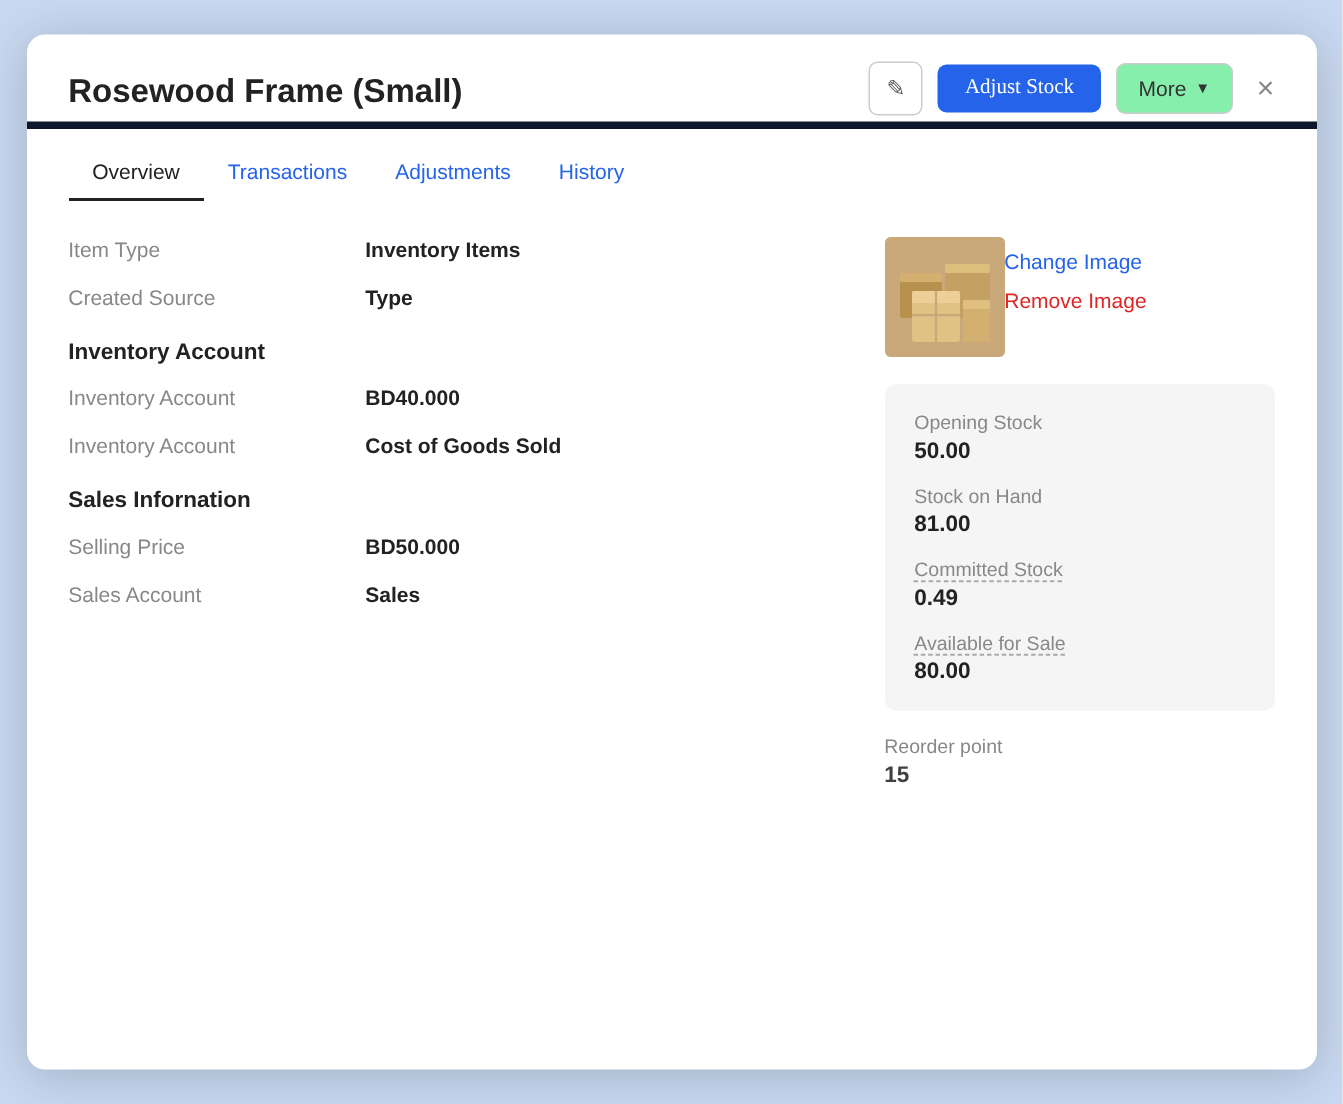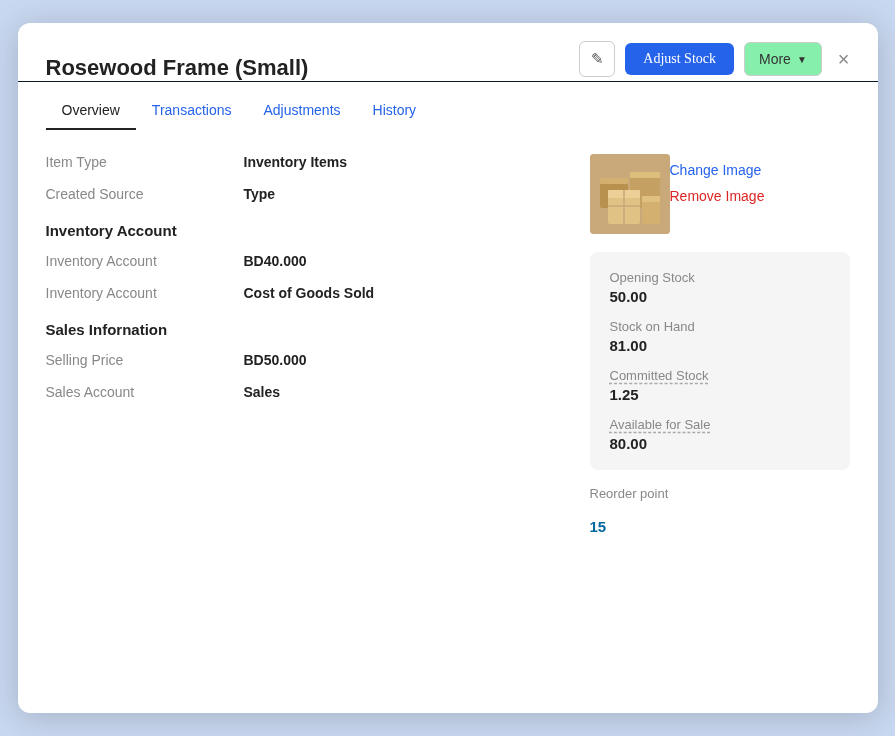--- a/index.html
+++ b/index.html
@@ -15,23 +15,23 @@
       background: #fff;
       border-radius: 12px;
       width: 860px;
       min-height: 690px;
       box-shadow: 0 4px 32px rgba(0,0,0,0.18);
       overflow: hidden;
       position: relative;
     }
     .modal-header {
       display: flex;
-      align-items: flex-end;
+      align-items: center;
       padding: 18px 28px 0 28px;
-      border-bottom: 1px solid #0f172a;
+      border-bottom: 5px solid #0f172a;
     }
     .modal-title {
       font-size: 22px;
       font-weight: 600;
       color: #222;
       flex: 1;
     }
     .header-actions {
       display: flex;
       align-items: center;
@@ -196,26 +196,26 @@
       font-size: 15px;
       font-weight: 700;
       color: #222;
     }
     .reorder-section {
       margin-top: 8px;
     }
     .reorder-label {
       font-size: 13px;
       color: #888;
-      margin-bottom: 17px;
+      margin-bottom: 3px;
     }
     .reorder-value {
       font-size: 15px;
       font-weight: 700;
-      color: #0369a1;
+      color: #404040;
     }
     .chevron {
       font-size: 10px;
     }
   </style>
 </head>
 <body>
 
 <div class="modal">
 
@@ -311,21 +311,21 @@
           <div class="stock-value">50.00</div>
         </div>
         <div class="stock-item">
           <div class="stock-label">Stock on Hand</div>
           <div class="stock-value">81.00</div>
         </div>
         <div class="stock-item">
           <div class="stock-label">
             <span class="dotted" style="text-decoration: underline dashed #aaa; text-underline-offset:3px;text-align:center;">Committed Stock</span>
           </div>
-          <div class="stock-value">1.25</div>
+          <div class="stock-value">0.49</div>
         </div>
         <div class="stock-item">
           <div class="stock-label">
             <span style="text-decoration: underline dashed #aaa; text-underline-offset:3px;">Available for Sale</span>
           </div>
           <div class="stock-value">80.00</div>
         </div>
       </div>
 
       <div class="reorder-section">

